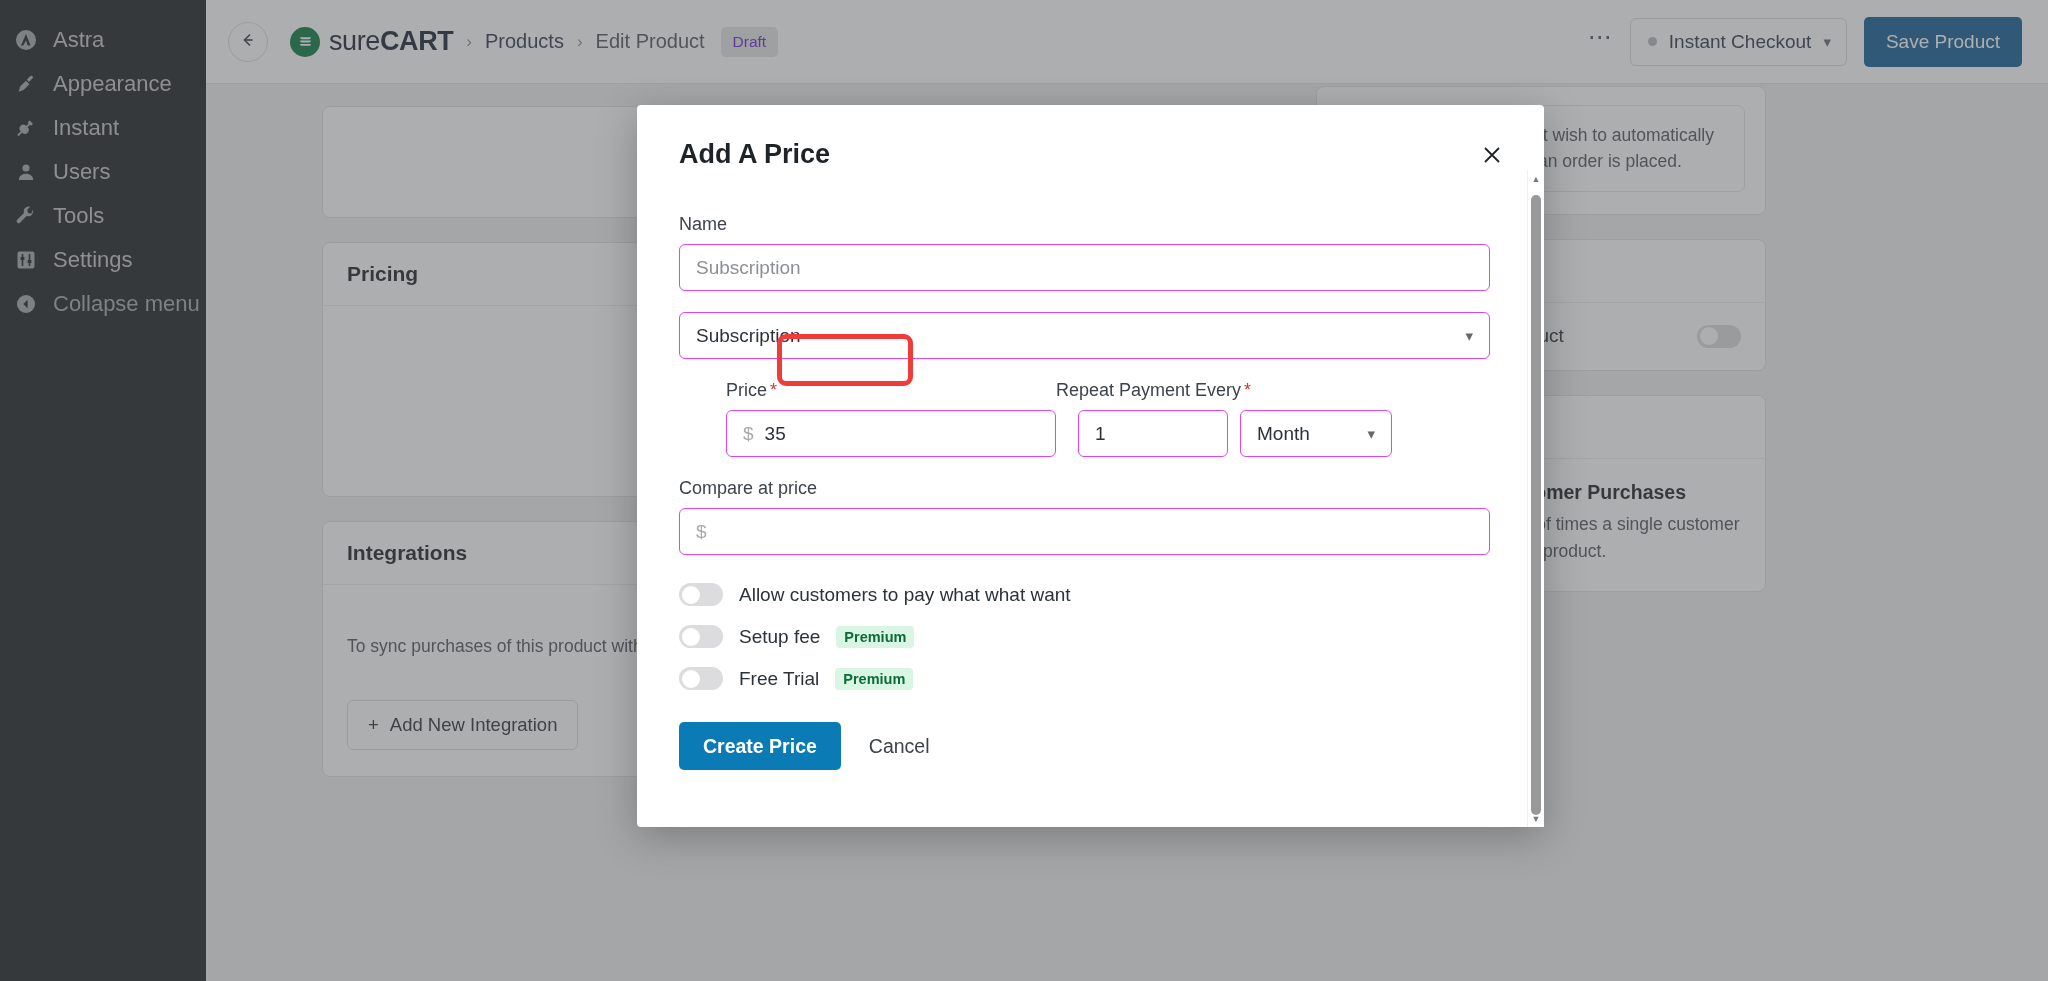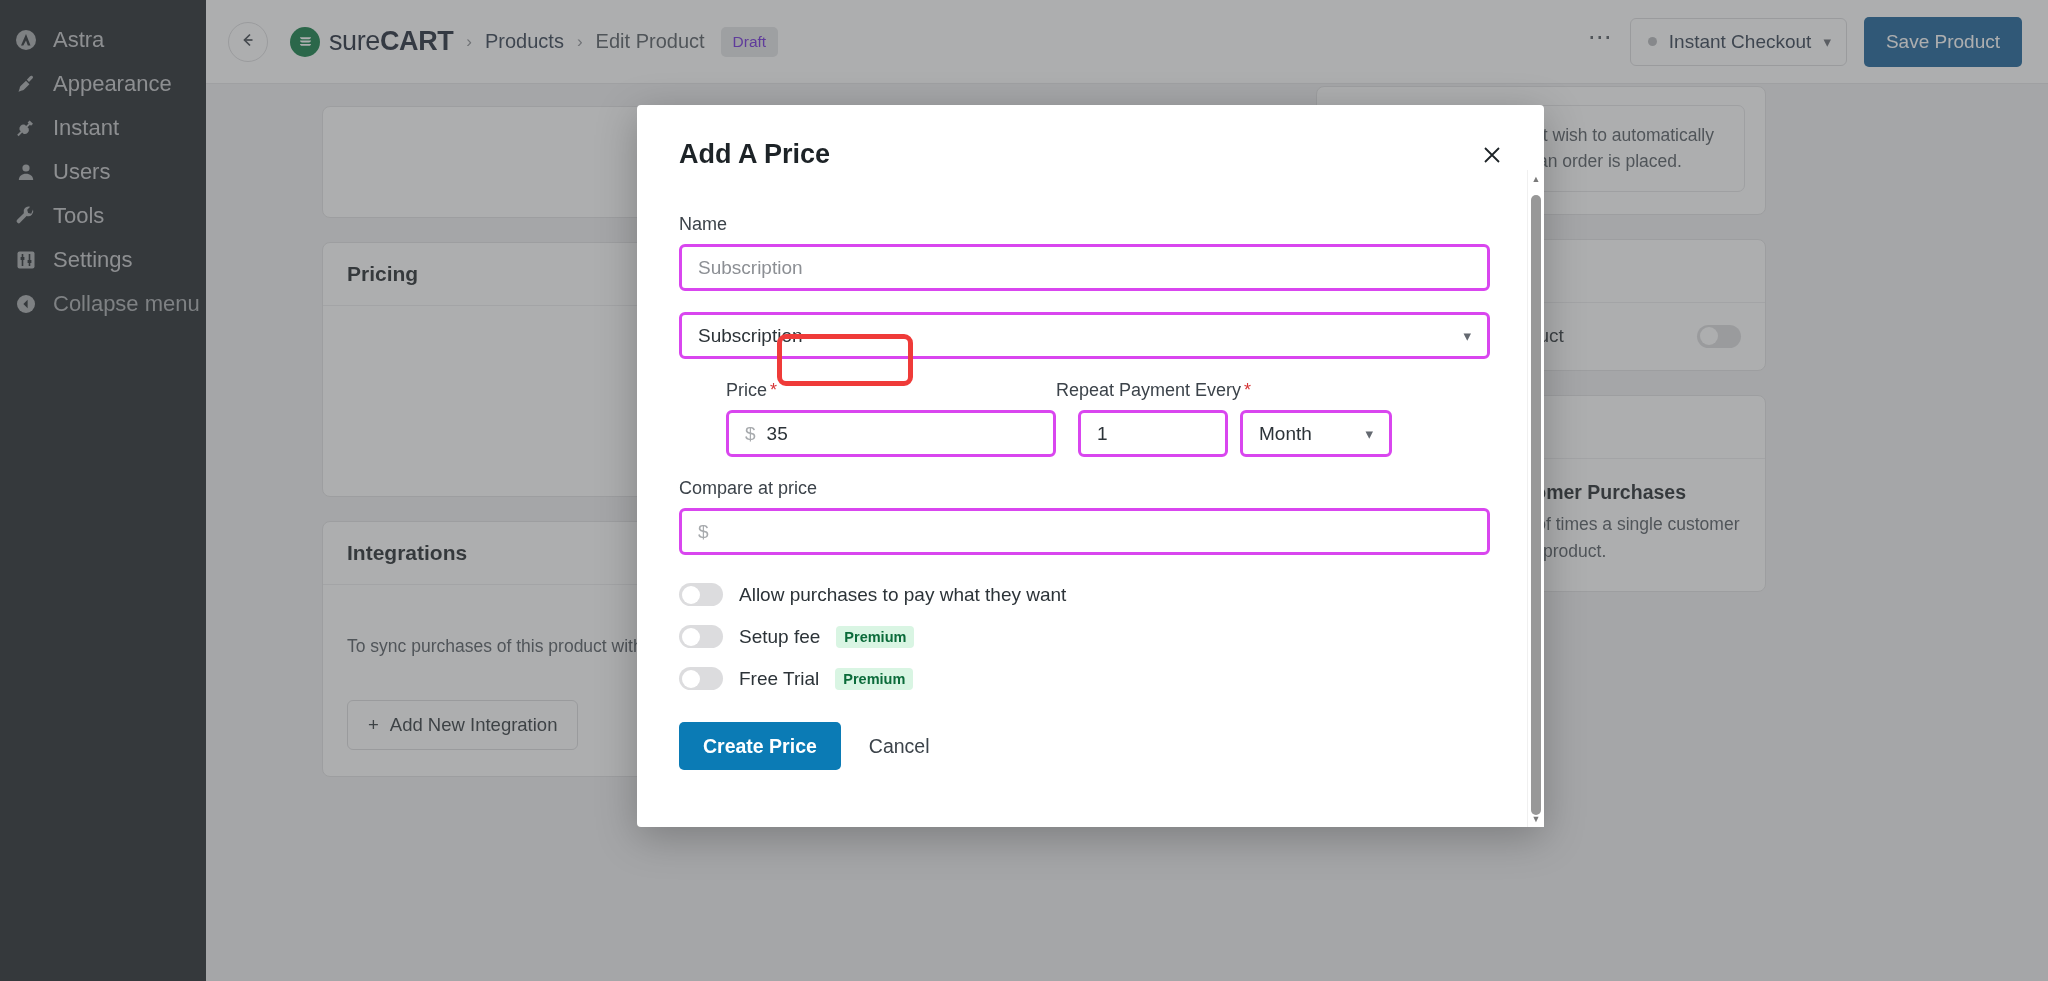--- a/index.html
+++ b/index.html
@@ -152,21 +152,21 @@
   .modal-close { color: #1d2327; background: none; border: none; line-height: 0; }
   .modal-scroll {
     flex: 1; overflow: hidden; position: relative;
     padding: 44px 54px 0 42px;
   }
   .field { margin-bottom: 21px; }
   .lbl { font-size: 18px; color: #3c434a; margin-bottom: 9px; display: block; }
   .req { color: #d63638; margin-left: 3px; }
   .input {
     width: 100%; height: 47px;
-    border: 3px solid #d946ef; border-radius: 6px;
+    border: 1px solid #d946ef; border-radius: 6px;
     background: #fff; font-size: 19px; color: #2c3338;
     font-family: inherit; padding: 0 16px;
     display: flex; align-items: center;
   }
   .input.ph { color: #8c8f94; }
   .select {
     display: flex; align-items: center; justify-content: space-between;
   }
   .money-prefix { color: #a7aaad; margin-right: 11px; font-size: 19px; }
   .grid-2 { display: flex; gap: 0; }
@@ -431,21 +431,21 @@
       <div class="field">
         <label class="lbl">Compare at price</label>
         <div class="input">
           <span class="money-prefix">$</span>
         </div>
       </div>
 
       <div style="margin-top:28px">
         <div class="tgl-row">
           <span class="tgl"></span>
-          <span>Allow purchases to pay what they want</span>
+          <span>Allow customers to pay what what want</span>
         </div>
         <div class="tgl-row">
           <span class="tgl"></span>
           <span>Setup fee</span>
           <span class="pill-premium">Premium</span>
         </div>
         <div class="tgl-row">
           <span class="tgl"></span>
           <span>Free Trial</span>
           <span class="pill-premium">Premium</span>

